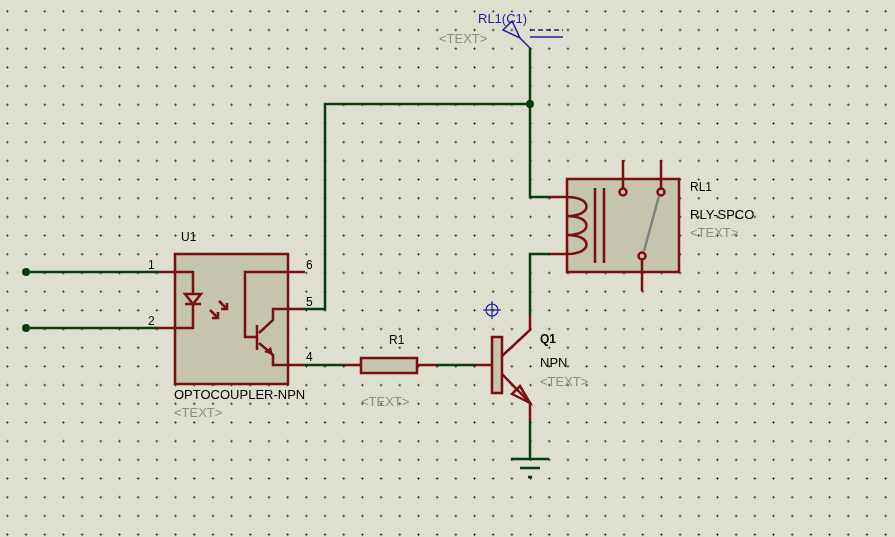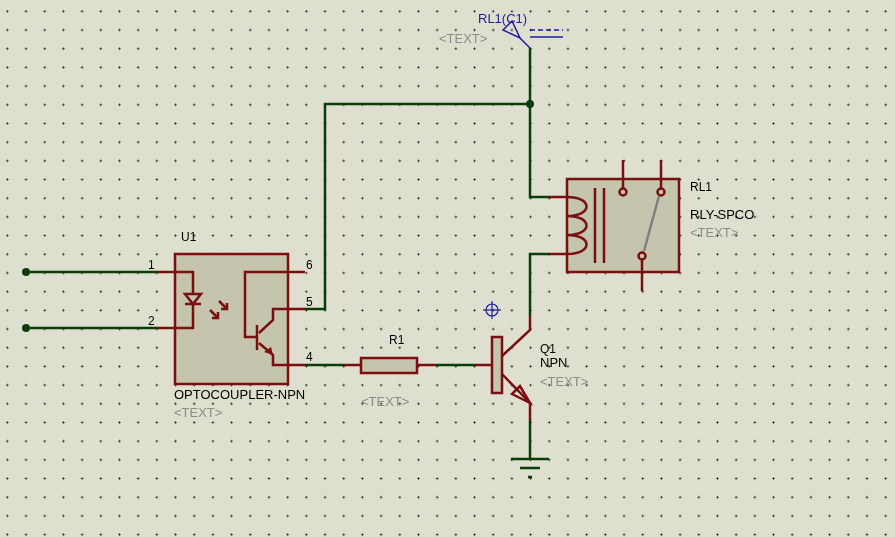--- a/index.html
+++ b/index.html
@@ -121,19 +121,19 @@
 <div class="lbl pin" style="left:148px;top:315px;">2</div>
 <div class="lbl pin" style="left:306px;top:259px;">6</div>
 <div class="lbl pin" style="left:306px;top:296px;">5</div>
 <div class="lbl pin" style="left:306px;top:351px;">4</div>
 <div class="lbl val" style="left:174px;top:388px;">OPTOCOUPLER-NPN</div>
 <div class="lbl txt" style="left:174px;top:406px;">&lt;TEXT&gt;</div>
 
 <div class="lbl ref" style="left:361px;top:334px;margin-left:28px;">R1</div>
 <div class="lbl txt" style="left:361px;top:395px;">&lt;TEXT&gt;</div>
 
-<div class="lbl ref" style="left:540px;top:343px;">Q1</div>
+<div class="lbl ref" style="left:540px;top:333px;font-weight:bold;">Q1</div>
 <div class="lbl val" style="left:540px;top:356px;">NPN</div>
 <div class="lbl txt" style="left:540px;top:375px;">&lt;TEXT&gt;</div>
 
 <div class="lbl ref" style="left:690px;top:181px;">RL1</div>
 <div class="lbl val" style="left:690px;top:208px;">RLY-SPCO</div>
 <div class="lbl txt" style="left:690px;top:226px;">&lt;TEXT&gt;</div>
 
 </body></html>

